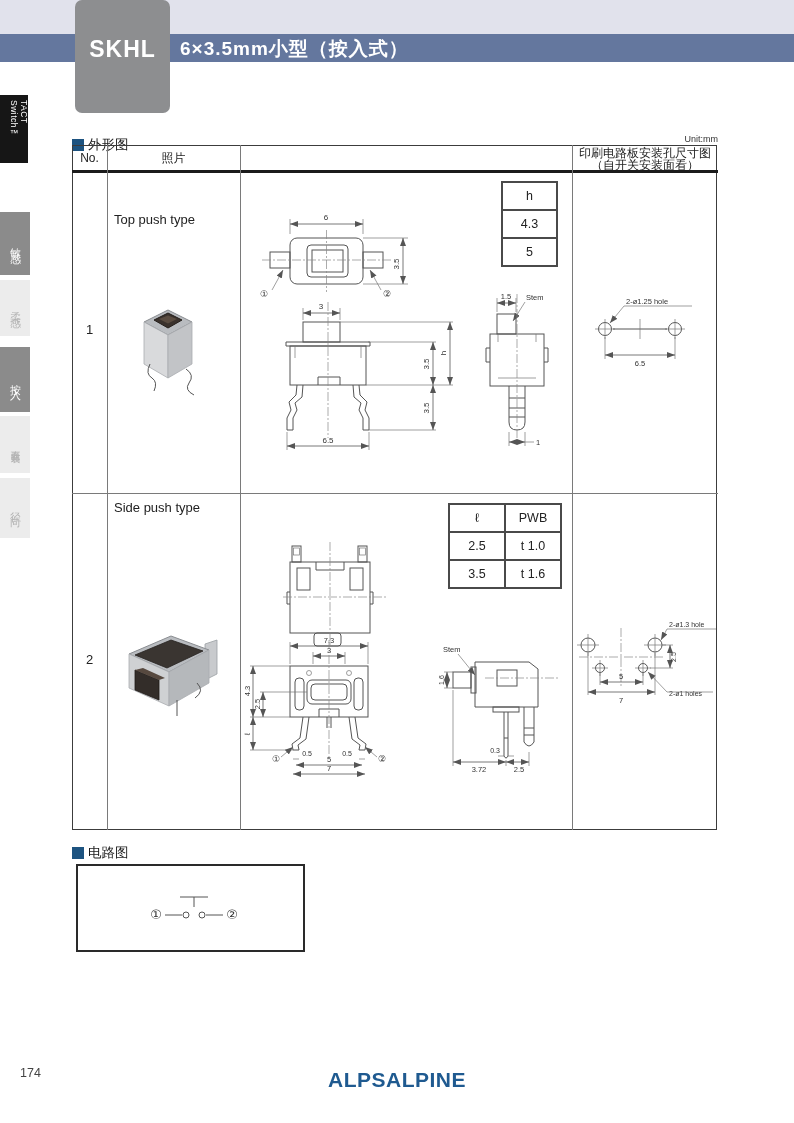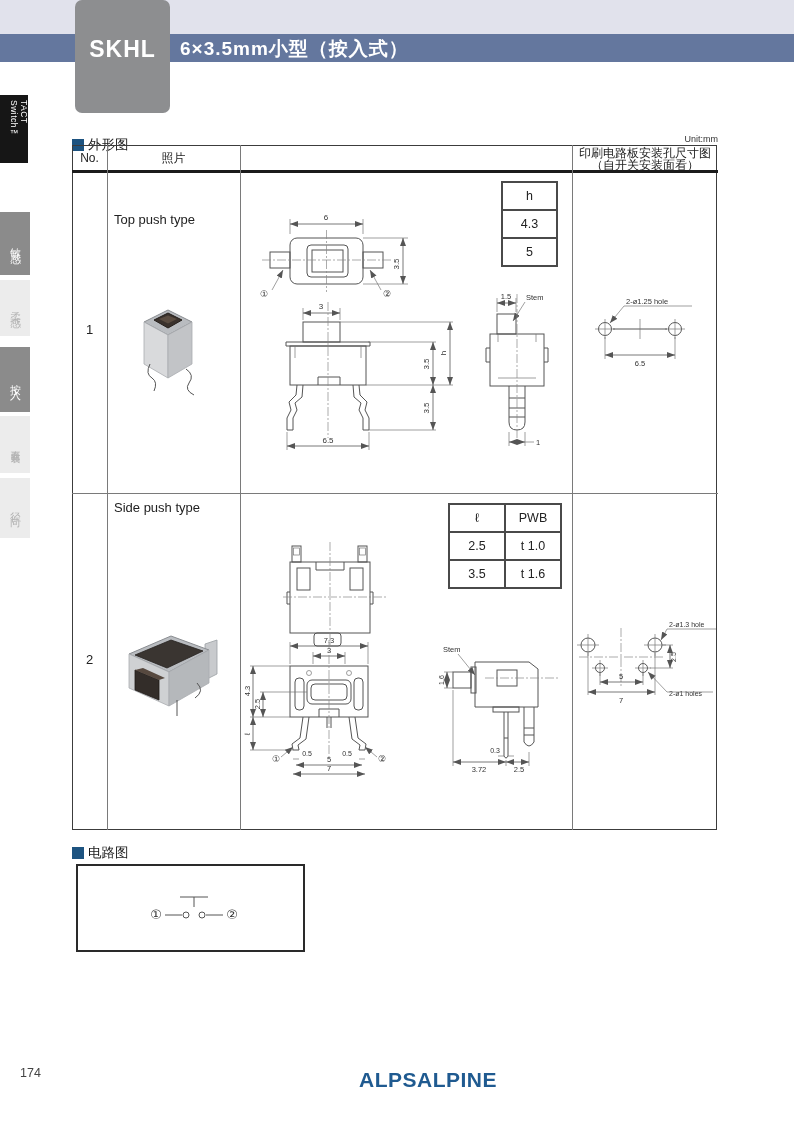--- a/index.html
+++ b/index.html
@@ -49,21 +49,21 @@
   .ln{stroke:#555;stroke-width:1;fill:none;}
   .lt{stroke:#777;stroke-width:0.7;fill:none;}
   .cl{stroke:#888;stroke-width:0.7;fill:none;stroke-dasharray:9 2 2 2;}
   .dim{stroke:#555;stroke-width:0.8;fill:none;}
 
   
   .circuit-box{left:76px;top:864px;width:229px;height:88px;border:2px solid #2a2a2a;box-sizing:border-box;background:#fff;}
 
   
   .page-num{left:20px;top:1066px;font-size:12.5px;color:#444;}
-  .logo{left:297px;top:1068px;width:200px;text-align:right;font-size:21px;font-weight:bold;
+  .logo{left:297px;top:1068px;width:200px;text-align:center;font-size:21px;font-weight:bold;
         color:#1f5a90;letter-spacing:0.5px;}
 </style>
 </head>
 <body>
 
 <svg width="0" height="0" style="position:absolute" aria-hidden="true">
   <defs>
     <marker id="ae" markerWidth="9" markerHeight="8" refX="8" refY="3" orient="auto" markerUnits="userSpaceOnUse">
         <path d="M0,0L8,3L0,6Z" fill="#555"></path>
       </marker>

